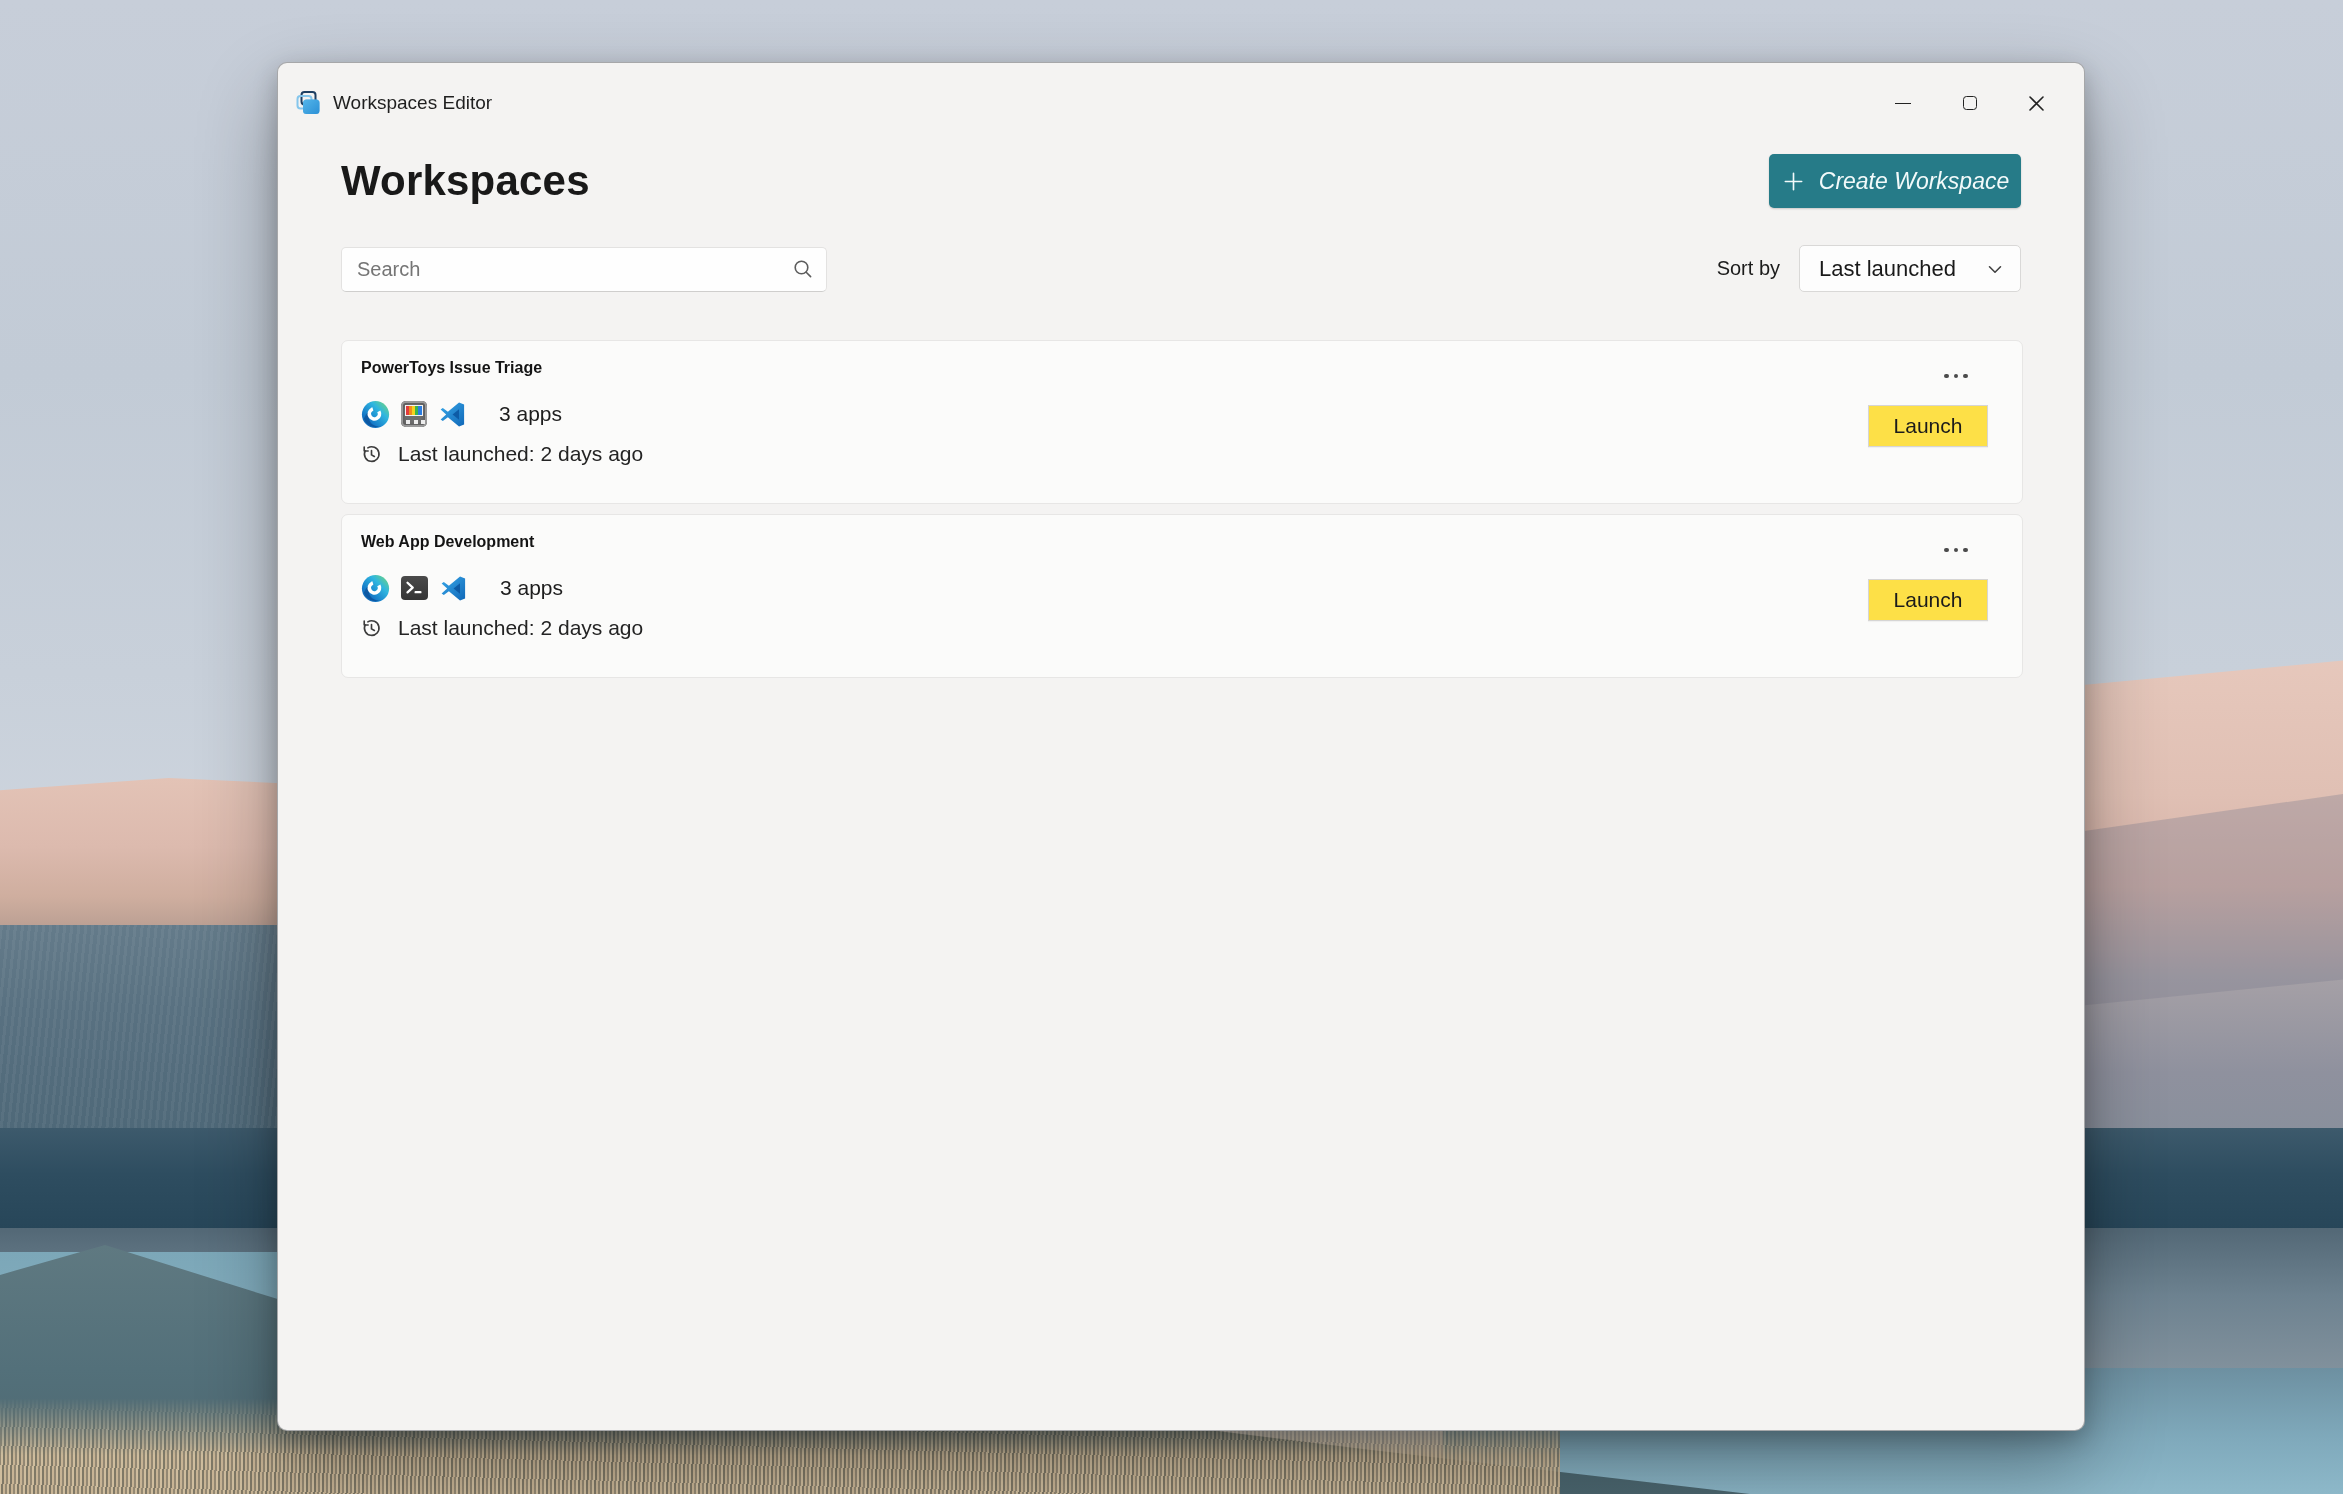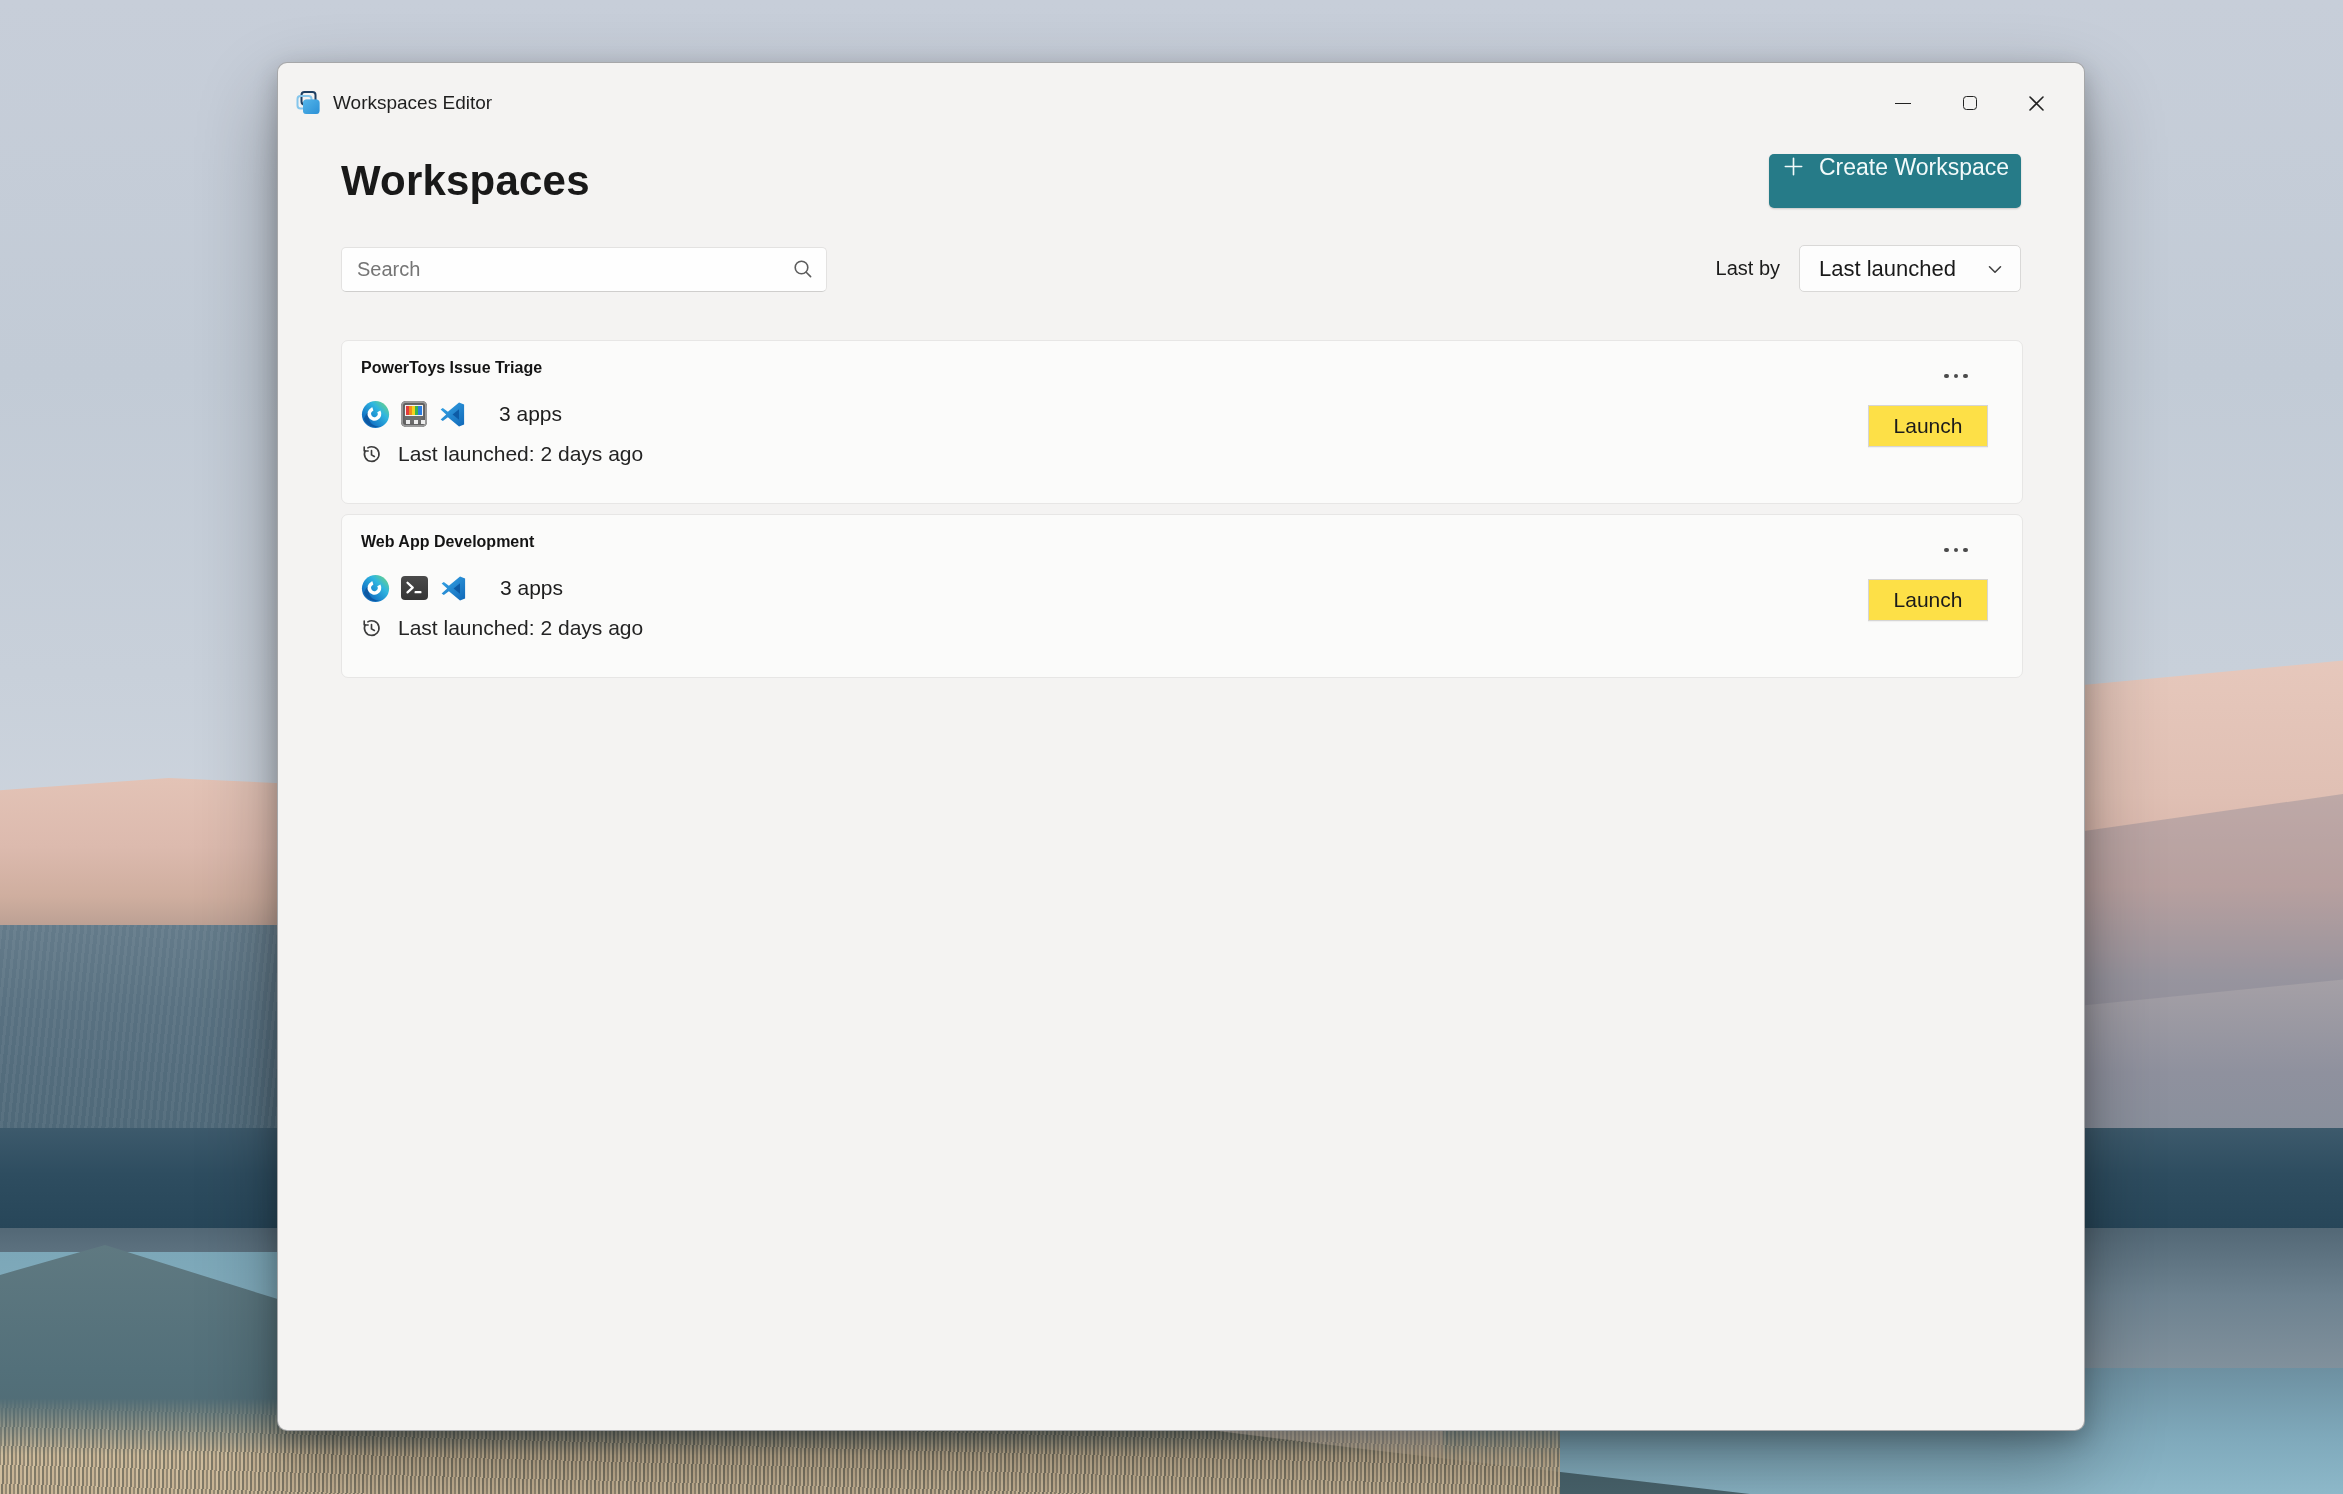--- a/index.html
+++ b/index.html
@@ -45,22 +45,22 @@
     box-shadow:0 35px 80px rgba(0,0,0,.32), 0 8px 24px rgba(0,0,0,.22); }
   .titlebar { position:absolute; left:0; top:0; right:0; height:56px; display:flex; align-items:center;margin-top:12px; }
   .app-ico { position:relative; width:27px; height:27px; margin-left:17px; }
   .titlebar-title { margin-left:11px; font-size:19px; color:#1f1f1f; }
   .controls { position:absolute; right:14px; top:5px; display:flex; }
   .ctrl { width:67px; height:46px; display:flex; align-items:center; justify-content:center; }
   .min-glyph { width:16px; height:0; border-top:1.6px solid #222; }
   .max-glyph { width:14px; height:14px; border:1.6px solid #222; border-radius:3.5px; }
   .heading { position:absolute; left:63px; top:94px; font-size:42px; font-weight:600; color:#191919; letter-spacing:.2px; }
   .create-btn { position:absolute; right:63px; top:91px; width:252px; height:54px;
-    border-radius:5px; display:flex; align-items:flex-start; justify-content:center; gap:13px;
-    color:#f2fafa; font-size:23px; box-shadow:0 1px 2px rgba(0,0,0,.18); cursor:pointer; }
+    border-radius:5px; display:flex; align-items:center; justify-content:center; gap:13px;
+    color:#f2fafa; font-size:23px; box-shadow:0 1px 2px rgba(0,0,0,.18); cursor:pointer;font-style:italic; }
   .search-wrap { position:absolute; left:63px; top:184px; width:486px; height:45px; }
   .search-input { width:100%; height:100%; border:1px solid #e3e2e1; border-bottom-color:#cfcecd;
     border-radius:5px; background:#fefefe; padding:0 44px 0 15px; font-size:20px; color:#1b1b1b;
     font-family:"Liberation Sans", sans-serif; outline:none; }
   .search-input::placeholder { color:#757575; }
   .search-ico { position:absolute; right:12px; top:10px; }
   .sort-group { position:absolute; right:63px; top:182px; display:flex; align-items:center; }
   .sort-label { font-size:20px; color:#1b1b1b; margin-right:19px; }
   .sort-select { width:222px; height:47px; background:#fdfdfd; border:1px solid #d9d8d7;
     border-radius:5px; display:flex; align-items:center; padding:0 14px 0 19px;
@@ -152,21 +152,21 @@
   </div>
 
   <div class="search-wrap">
     <input class="search-input" type="text" placeholder="Search" style="">
     <svg class="search-ico" width="24" height="24" viewBox="0 0 24 24">
       <circle cx="10.5" cy="10.5" r="6.3" fill="none" stroke="#5c5c5c" stroke-width="1.6"></circle>
       <line x1="15.2" y1="15.2" x2="19.6" y2="19.6" stroke="#5c5c5c" stroke-width="1.6" stroke-linecap="round"></line>
     </svg>
   </div>
   <div class="sort-group">
-    <span class="sort-label">Last by</span>
+    <span class="sort-label">Sort by</span>
     <div class="sort-select">
       <span class="val">Last launched</span>
       <svg width="22" height="22" viewBox="0 0 24 24">
         <path d="M6 9.5 L12 15.5 L18 9.5" fill="none" stroke="#404040" stroke-width="1.7" stroke-linecap="round" stroke-linejoin="round"></path>
       </svg>
     </div>
   </div>
 
   <div class="card card-1">
     <div class="card-title">PowerToys Issue Triage</div>

